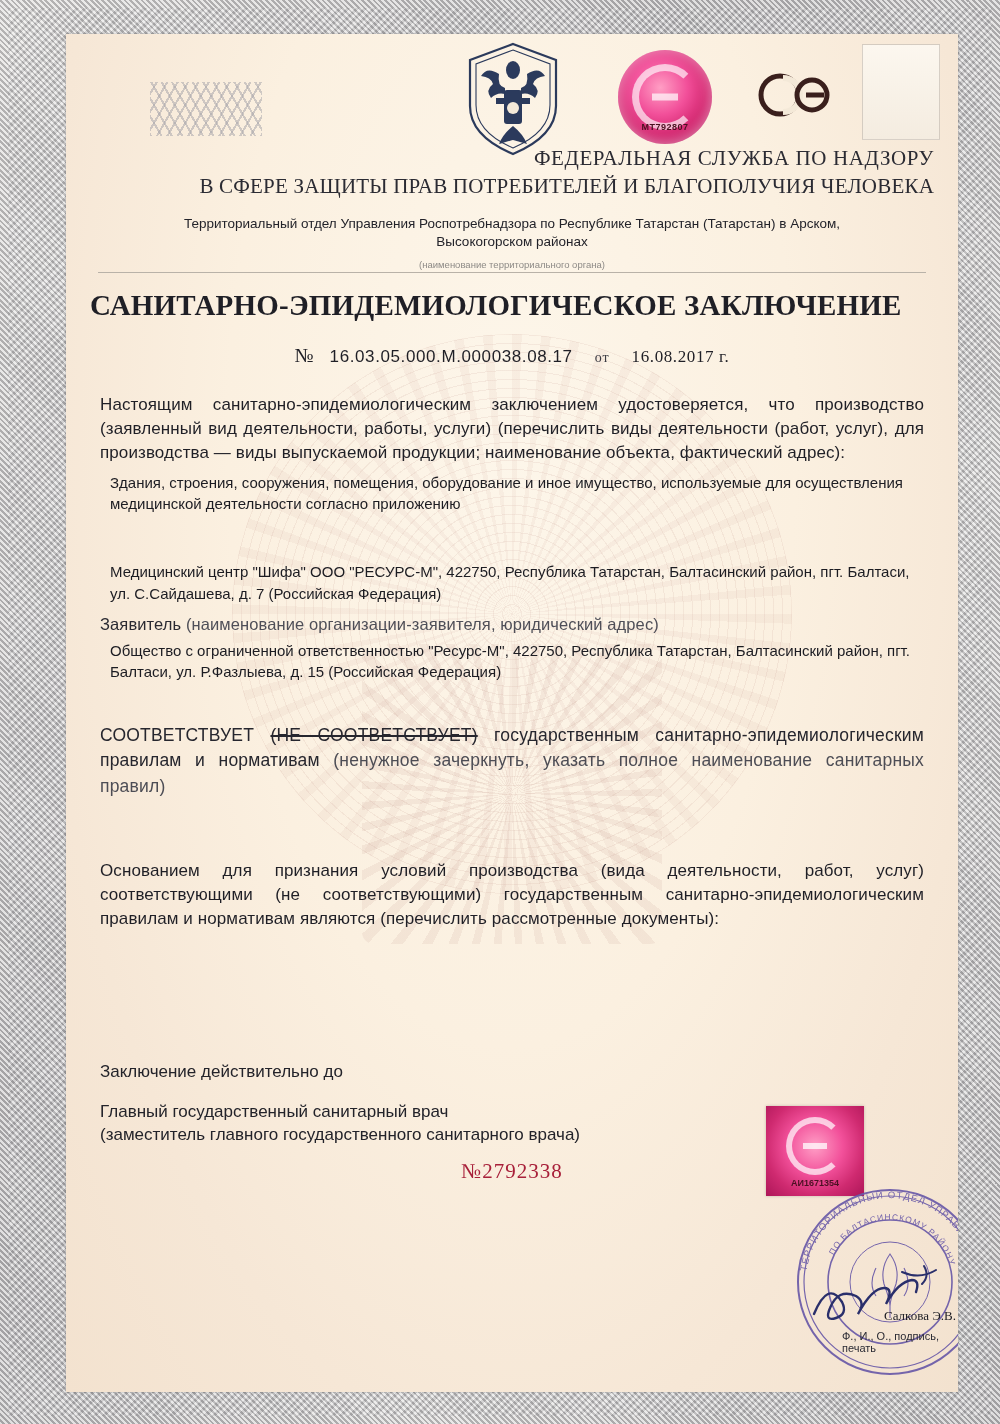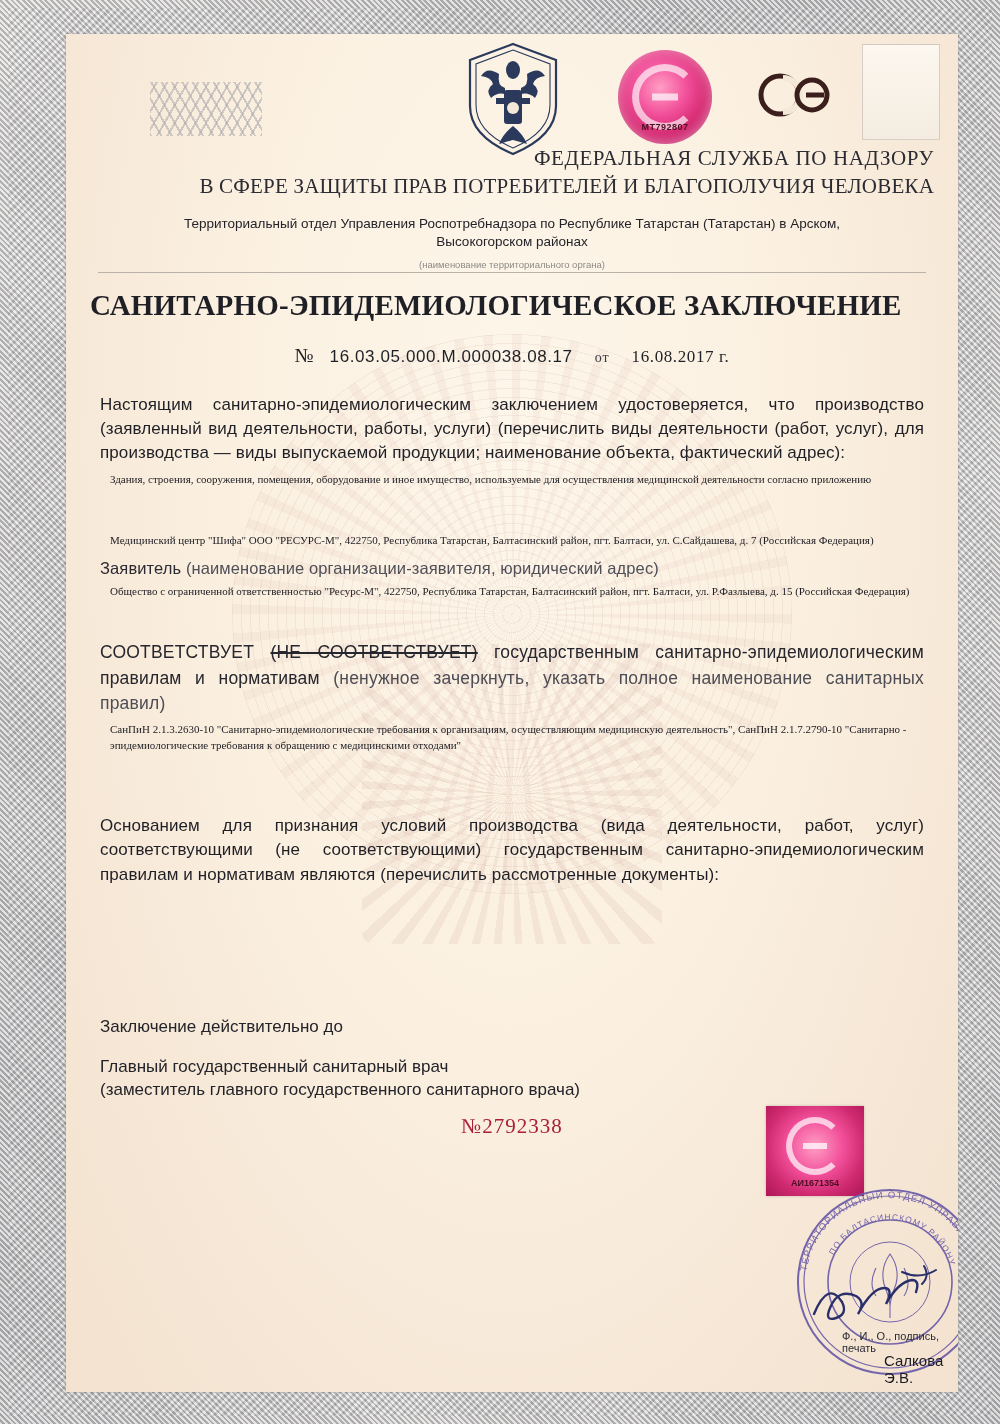--- a/index.html
+++ b/index.html
@@ -225,25 +225,24 @@
   .lead {
     font-size: 17px;
     line-height: 1.42;
     color: #1f1f26;
     text-align: justify;
     letter-spacing: .1px;
   }
   .hintpar { color: #4d4d55; }
   .filled {
     margin-top: 6px;
-    font-size: 11px;
+    font-size: 15px;
     line-height: 1.45;
     color: #1c1c22;
     padding-left: 10px;
-    font-family: Liberation Serif, serif;
   }
   .gap-lg { height: 40px; }
   .gap-md { height: 20px; }
   .gap-sm { height: 10px; }
   .label-line {
     font-size: 16.5px;
     color: #2a2a32;
     letter-spacing: .1px;
   }
   .label-line .muted { color: #4f4f58; }
@@ -335,24 +334,23 @@
     top: 1222px;
     width: 160px;
     height: 80px;
     z-index: 7;
   }
   .sign-name {
     position: absolute;
     left: 818px;
     top: 1274px;
     z-index: 8;
-    font-size: 15px;
+    font-size: 13px;
     color: #1b1b22;
-    font-family: Liberation Sans, sans-serif;
-    margin-top: 44px;
+    font-family: Liberation Serif, serif;
   }
   .sign-caption {
     position: absolute;
     left: 776px;
     top: 1296px;
     z-index: 8;
     font-size: 11px;
     color: #2a2a33;
   }
 </style>
@@ -439,21 +437,20 @@
         <div class="filled">Общество с ограниченной ответственностью "Ресурс-М", 422750, Республика Татарстан, Балтасинский район, пгт. Балтаси, ул. Р.Фазлыева, д. 15 (Российская Федерация)</div>
 
         <div class="gap-lg"></div>
 
         <div class="conform">
           <span>СООТВЕТСТВУЕТ</span>
           <span class="strike">(НЕ СООТВЕТСТВУЕТ)</span>
           <span>государственным  санитарно-эпидемиологическим  правилам  и  нормативам</span>
           <span class="hintpar">(ненужное зачеркнуть, указать полное наименование санитарных правил)</span>
         </div>
-        <div class="filled">СанПиН 2.1.3.2630-10 "Санитарно-эпидемиологические требования к организациям, осуществляющим медицинскую деятельность", СанПиН 2.1.7.2790-10 "Санитарно - эпидемиологические требования к обращению с медицинскими отходами"</div>
 
         <div class="gap-lg"></div>
         <div class="gap-md"></div>
 
         <div class="lead">Основанием  для  признания  условий  производства  (вида  деятельности,  работ, услуг)  соответствующими  (не  соответствующими)  государственным  санитарно-эпидемиологическим  правилам  и  нормативам  являются (перечислить рассмотренные документы):</div>
       </div>
 
       <div class="footer-block">
         <div class="gap-lg"></div>
         <div class="gap-lg"></div>

